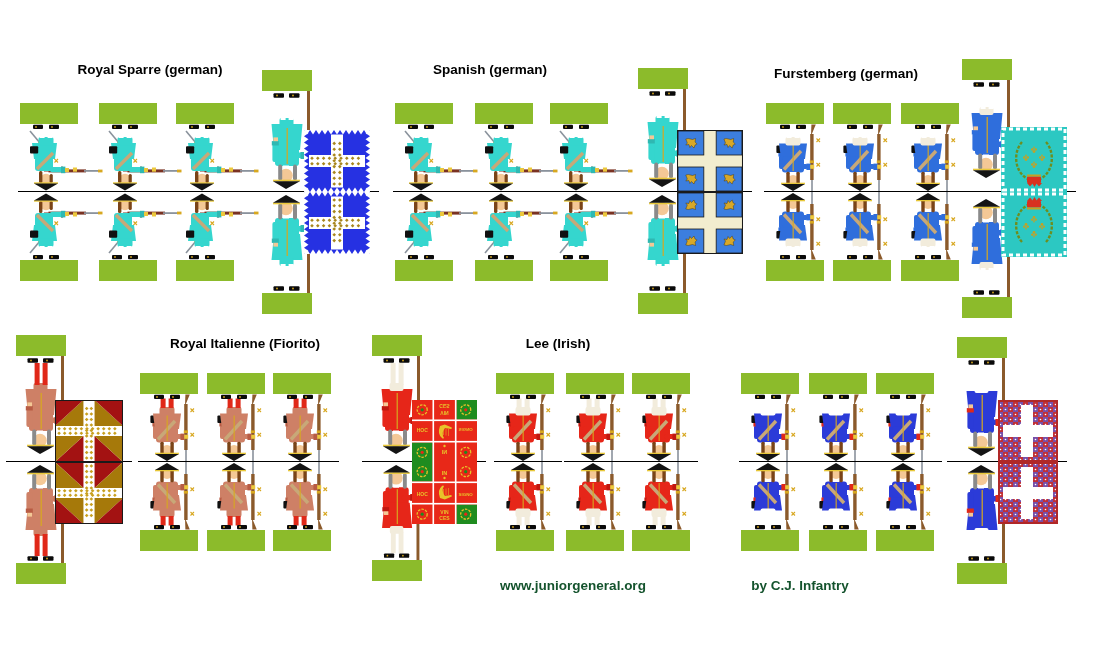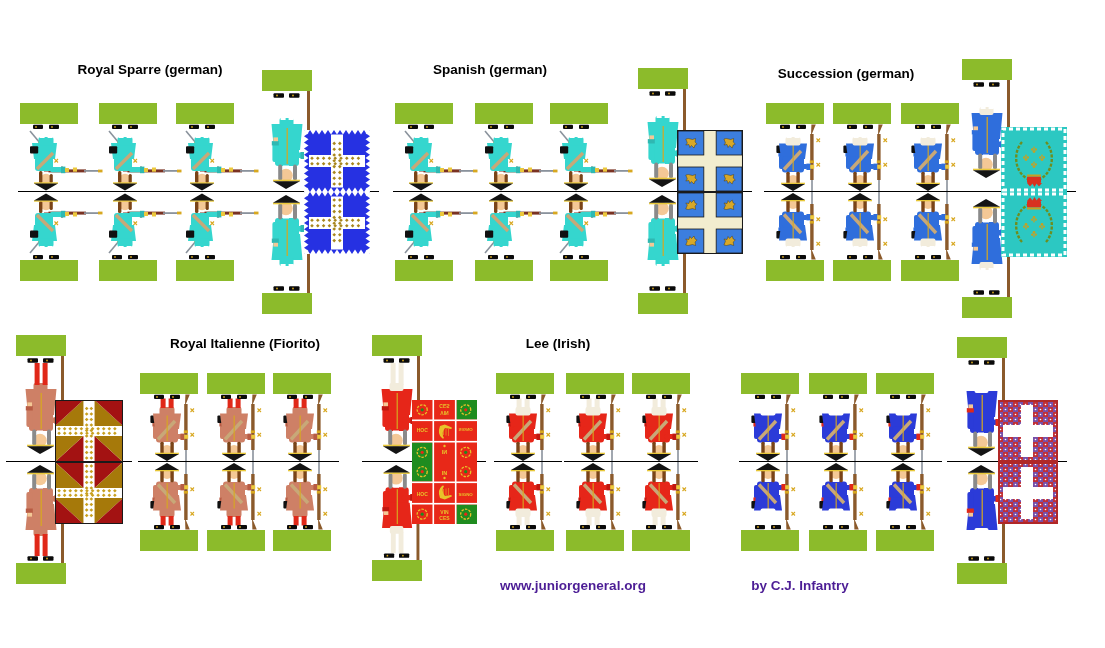--- a/index.html
+++ b/index.html
@@ -8,30 +8,30 @@
   .title{position:absolute;left:0;top:14px;width:982px;text-align:center;
          font-weight:bold;font-size:13.5px;color:#000;}
   .rhead{position:absolute;transform:translateX(-50%);font-weight:bold;font-size:13.5px;
          color:#000;white-space:nowrap;}
   .reglayer{position:absolute;left:0;top:0;width:100%;height:100%;pointer-events:none;}
   .col,.bearer,.flagpair{position:absolute;}
   .base{background:var(--base,#8CBB2B);}
   .fig svg{display:block;}
   .flip{transform:scaleY(-1);}
   .fold{position:absolute;height:1.4px;background:#000;}
-  .footer{position:absolute;font-weight:bold;font-size:13.5px;color:#4c1d95;text-align:center;}
+  .footer{position:absolute;font-weight:bold;font-size:13.5px;color:#14532d;text-align:center;}
 </style>
 </head>
 <body>
 
 <div id="sheet">
 
   <div class="rhead" style="left:150px;top:62px">Royal Sparre (german)</div>
   <div class="rhead" style="left:490px;top:62px">Spanish (german)</div>
-  <div class="rhead" style="left:846px;top:66px">Succession (german)</div>
+  <div class="rhead" style="left:846px;top:66px">Furstemberg (german)</div>
   <div class="rhead" style="left:245px;top:336px">Royal Italienne (Fiorito)</div>
   <div class="rhead" style="left:558px;top:336px">Lee (Irish)</div>
 
   <div class="reglayer">
       <div class="col" style="left: 20px; top: 103px; width: 84px;">
         <div class="base" style="width:58px;height:21px"></div>
         <div class="fig flip" style="width:84px;height:68px">
           <svg viewBox="0 0 84 68" width="84" height="68" preserveAspectRatio="xMidYMax meet">
             <rect x="24" y="19.6" width="42" height="3" fill="#7A3222"></rect>
             <rect x="64" y="20.2" width="15" height="1.8" fill="#8A929C"></rect>

